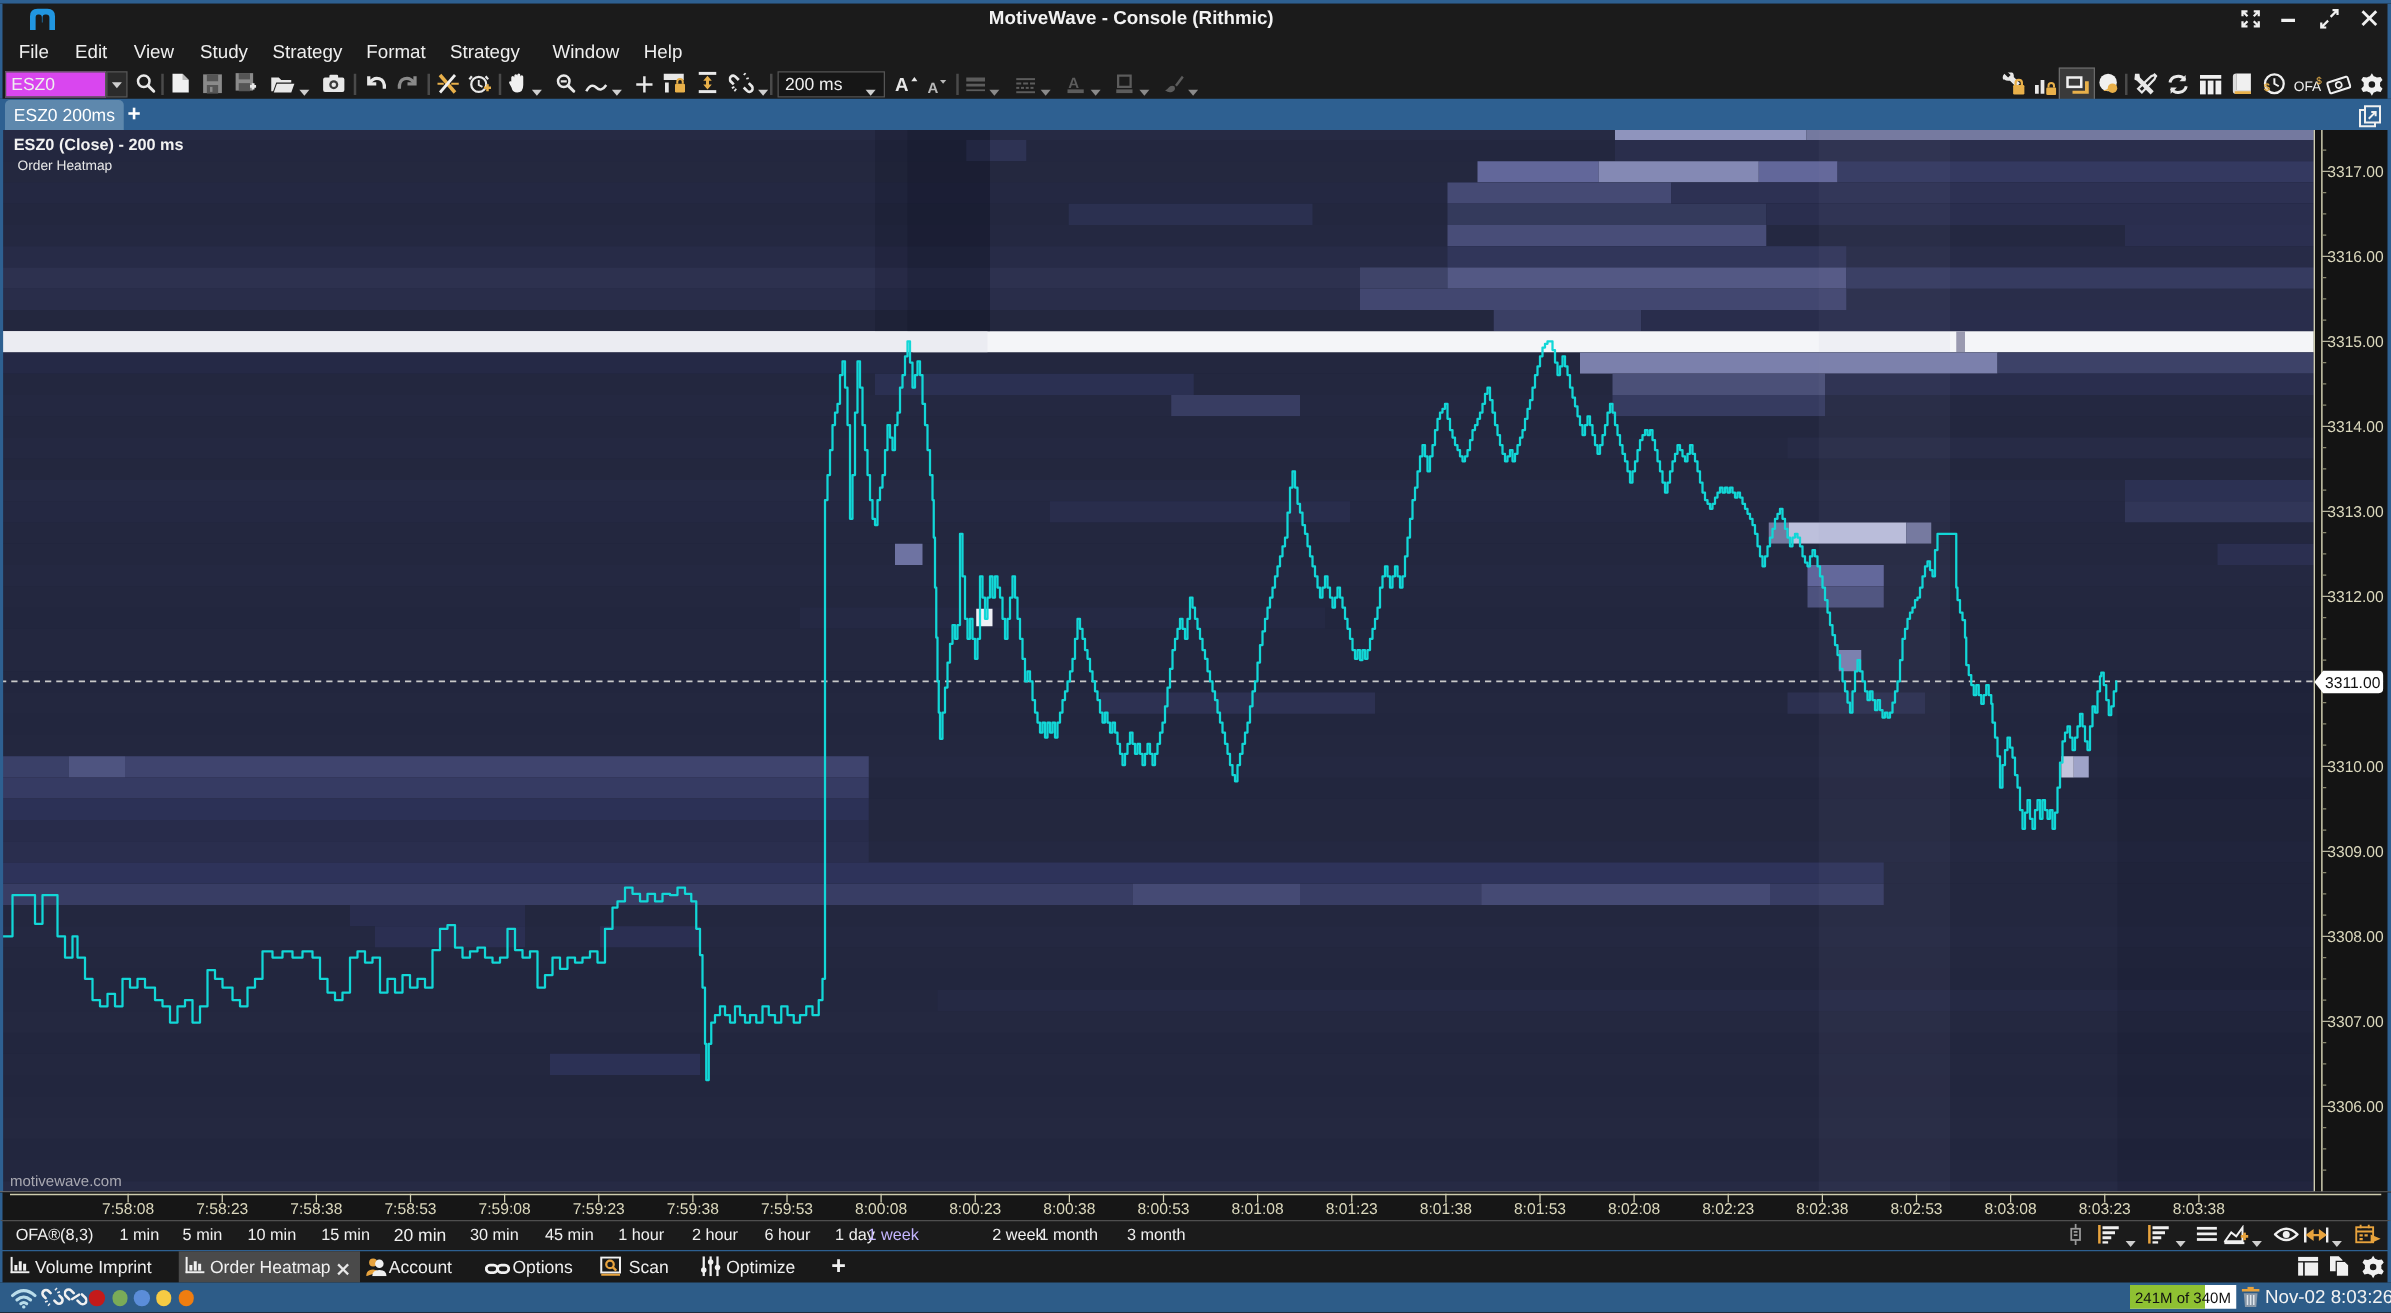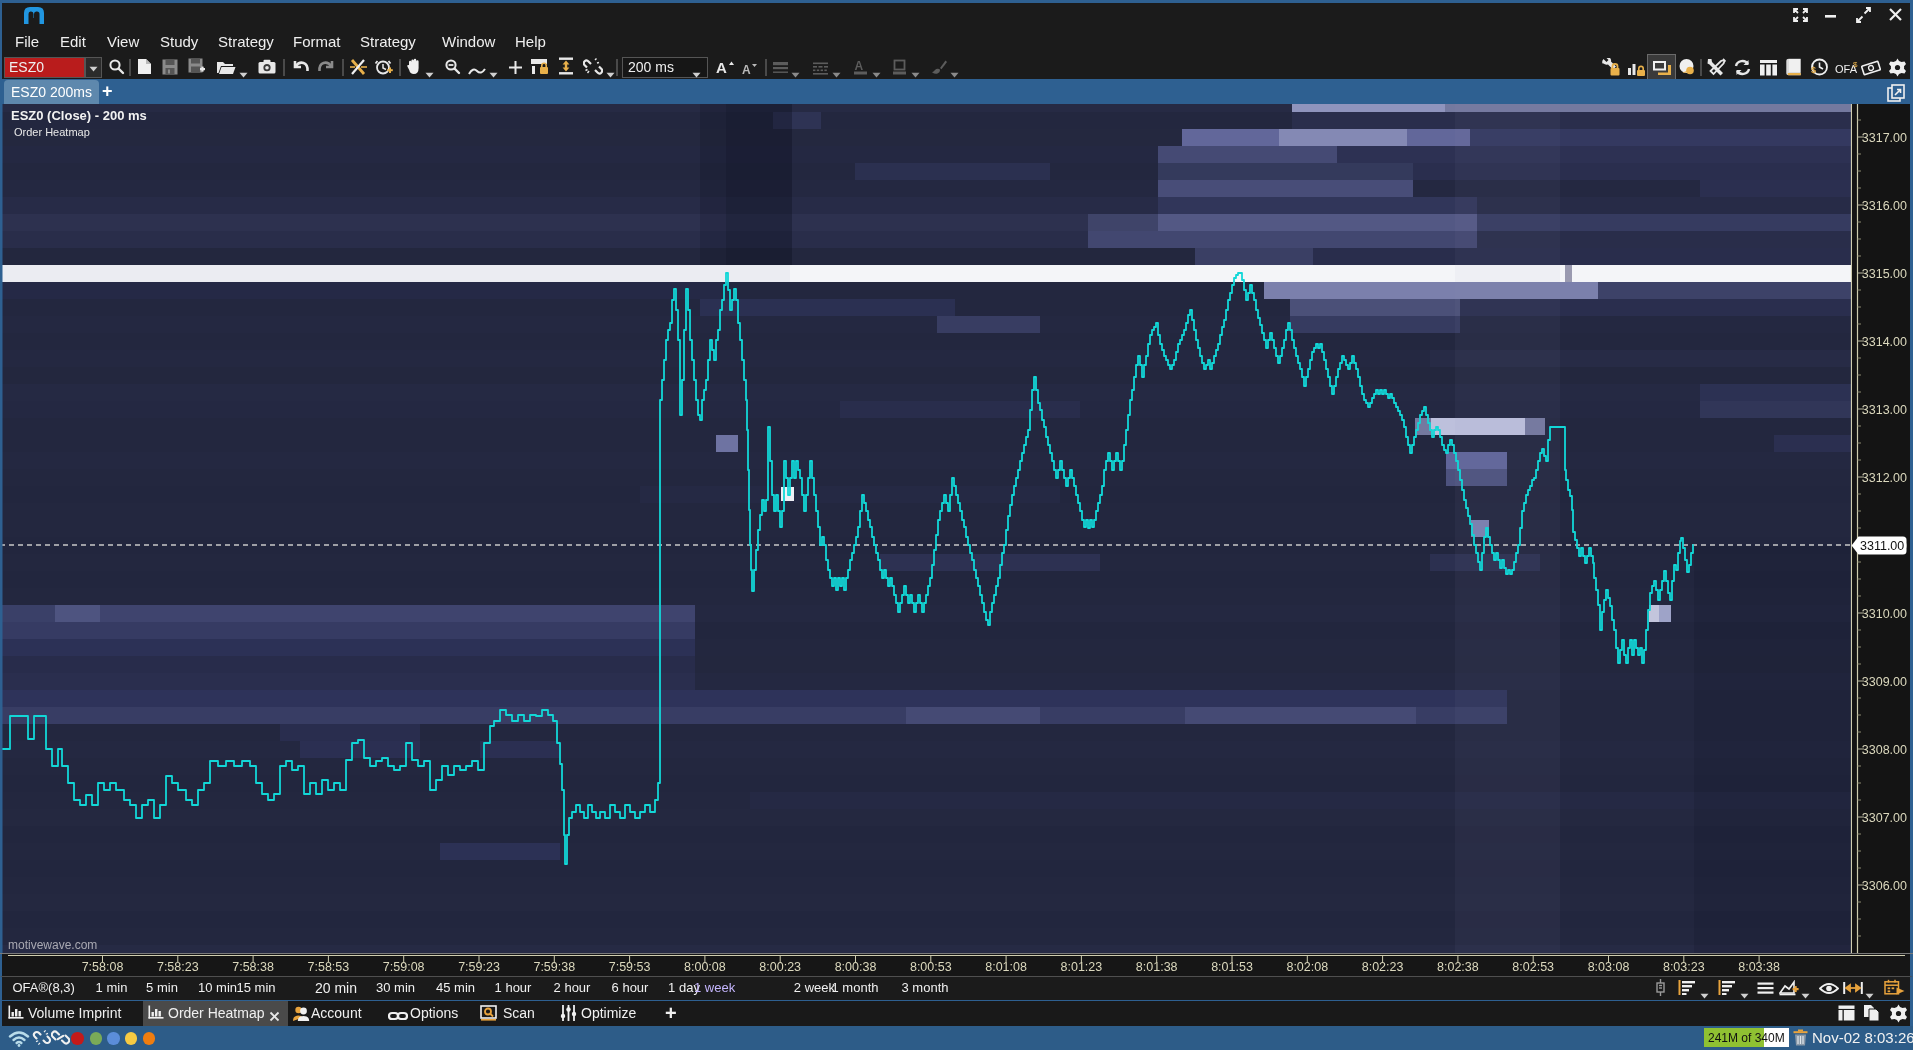--- a/index.html
+++ b/index.html
@@ -7,20 +7,21 @@
 #page{position:relative;width:1913px;height:1050px}
 </style></head>
 <body>
 <div id="page">
 
 <div class="abs" style="left:0;top:0;width:1913px;height:3px;background:#2e6091"></div>
 <div class="abs" style="left:0;top:3px;width:1913px;height:76px;background:#1b1b1b;border-left:2px solid #2e6091;border-right:3px solid #2e6091"></div>
 <div class="abs" style="left:22px;top:5px"><svg width="24" height="20" viewBox="0 0 24 20">
         <path d="M2 19 V8 Q2 2 8 2 H16 Q22 2 22 8 V19 H17.5 V9 Q17.5 6.5 15 6.5 H14.2 Q12 6.5 12 9 V13 H11.5 V9 Q11.5 6.5 9.2 6.5 H8.5 Q6.5 6.5 6.5 9 V19 Z" fill="#2196e0"></path>
       </svg></div>
+<div class="abs" style="left:0;top:6px;width:1810px;text-align:center;color:#f2f2f2;font-size:15px;font-weight:bold">MotiveWave - Console (Rithmic)</div>
 <div class="abs" style="left:1792px;top:7px"><svg width="17" height="16" viewBox="0 0 17 16">
         <g stroke="#f0f0f0" stroke-width="1.8" fill="#f0f0f0">
           <path d="M2 6 L2 2 L6 2 M2 2 L6 6" fill="none"></path>
           <path d="M11 2 L15 2 L15 6 M15 2 L11 6" fill="none"></path>
           <path d="M2 10 L2 14 L6 14 M2 14 L6 10" fill="none"></path>
           <path d="M15 10 L15 14 L11 14 M15 14 L11 10" fill="none"></path>
         </g>
       </svg></div>
 <div class="abs" style="left:1824px;top:7px"><svg width="14" height="14" viewBox="0 0 14 14">
         <rect x="1" y="8" width="11" height="2.6" fill="#f0f0f0"></rect>
@@ -39,21 +40,21 @@
       </svg></div>
 <div class="abs" style="left:15px;top:33px;color:#efefef;font-size:15px">File</div>
 <div class="abs" style="left:60px;top:33px;color:#efefef;font-size:15px">Edit</div>
 <div class="abs" style="left:107px;top:33px;color:#efefef;font-size:15px">View</div>
 <div class="abs" style="left:160px;top:33px;color:#efefef;font-size:15px">Study</div>
 <div class="abs" style="left:218px;top:33px;color:#efefef;font-size:15px">Strategy</div>
 <div class="abs" style="left:293px;top:33px;color:#efefef;font-size:15px">Format</div>
 <div class="abs" style="left:360px;top:33px;color:#efefef;font-size:15px">Strategy</div>
 <div class="abs" style="left:442px;top:33px;color:#efefef;font-size:15px">Window</div>
 <div class="abs" style="left:515px;top:33px;color:#efefef;font-size:15px">Help</div>
-<div class="abs" style="left:4px;top:57px;width:81px;height:21px;background:#b91c1c;border:1px solid #555;color:#efefef;font-size:14px;line-height:19px;padding-left:4px">ESZ0</div>
+<div class="abs" style="left:4px;top:57px;width:81px;height:21px;background:#d946ef;border:1px solid #555;color:#efefef;font-size:14px;line-height:19px;padding-left:4px">ESZ0</div>
 <div class="abs" style="left:85px;top:57px;width:17px;height:21px;background:#2b2b2b;border:1px solid #555;text-align:center;line-height:18px"><svg width="9" height="6" viewBox="0 0 9 6">
         <path d="M0.5 0.8 L4.5 5.5 L8.5 0.8 Z" fill="#cfcfcf"></path>
       </svg></div>
 <div class="abs" style="left:108px;top:58px"><svg width="17" height="17" viewBox="0 0 17 17">
         <circle cx="7" cy="7" r="4.6" fill="none" stroke="#e8e8e8" stroke-width="2"></circle>
         <line x1="10.5" y1="10.5" x2="15" y2="15" stroke="#e8e8e8" stroke-width="2.4" stroke-linecap="round"></line>
       </svg></div>
 <div class="abs" style="left:129px;top:59px;width:2px;height:17px;background:#4a4a4a"></div>
 <div class="abs" style="left:137px;top:58px"><svg width="15" height="17" viewBox="0 0 15 17">
         <path d="M1 1 H9 L14 6 V16 H1 Z" fill="#f0f0f0"></path>
@@ -523,21 +524,21 @@
       <line x1="1683.8" y1="1" x2="1683.8" y2="8" stroke="#cfcdb0" stroke-width="1"></line>
       <text x="1683.8" y="17" text-anchor="middle" font-family="Liberation Sans, sans-serif" font-size="12.5" fill="#dbd8bd">8:03:23</text>
       <line x1="1759.1" y1="1" x2="1759.1" y2="8" stroke="#cfcdb0" stroke-width="1"></line>
       <text x="1759.1" y="17" text-anchor="middle" font-family="Liberation Sans, sans-serif" font-size="12.5" fill="#dbd8bd">8:03:38</text>
     </svg>
 <div class="abs" style="left:0;top:976px;width:1913px;height:24px;background:#1b1b1b;border-top:1px solid #4f4f4f;border-left:2px solid #2e6091;border-right:3px solid #2e6091"></div>
 <div class="abs" style="left:12.5px;top:980px;color:#f0f0f0;font-size:13px">OFA®(8,3)</div>
 <div class="abs" style="left:71.5px;top:980px;width:80px;text-align:center;color:#f0f0f0;font-size:13px">1 min</div>
 <div class="abs" style="left:122px;top:980px;width:80px;text-align:center;color:#f0f0f0;font-size:13px">5 min</div>
 <div class="abs" style="left:177.5px;top:980px;width:80px;text-align:center;color:#f0f0f0;font-size:13px">10 min</div>
-<div class="abs" style="left:236.5px;top:980px;width:80px;color:#f0f0f0;font-size:13px">15 min</div>
+<div class="abs" style="left:236.5px;top:980px;width:80px;text-align:center;color:#f0f0f0;font-size:13px">15 min</div>
 <div class="abs" style="left:296px;top:980px;width:80px;text-align:center;color:#f0f0f0;font-size:14px">20 min</div>
 <div class="abs" style="left:355.5px;top:980px;width:80px;text-align:center;color:#f0f0f0;font-size:13px">30 min</div>
 <div class="abs" style="left:415.5px;top:980px;width:80px;text-align:center;color:#f0f0f0;font-size:13px">45 min</div>
 <div class="abs" style="left:473px;top:980px;width:80px;text-align:center;color:#f0f0f0;font-size:13px">1 hour</div>
 <div class="abs" style="left:532px;top:980px;width:80px;text-align:center;color:#f0f0f0;font-size:13px">2 hour</div>
 <div class="abs" style="left:590px;top:980px;width:80px;text-align:center;color:#f0f0f0;font-size:13px">6 hour</div>
 <div class="abs" style="left:644px;top:980px;width:80px;text-align:center;color:#f0f0f0;font-size:13px">1 day</div>
 <div class="abs" style="left:694px;top:980px;width:80px;text-align:left;color:#c4b5fd;font-size:13px">1 week</div>
 <div class="abs" style="left:755px;top:980px;width:80px;text-align:right;color:#f0f0f0;font-size:13px">2 week</div>
 <div class="abs" style="left:815px;top:980px;width:80px;text-align:center;color:#f0f0f0;font-size:13px">1 month</div>

